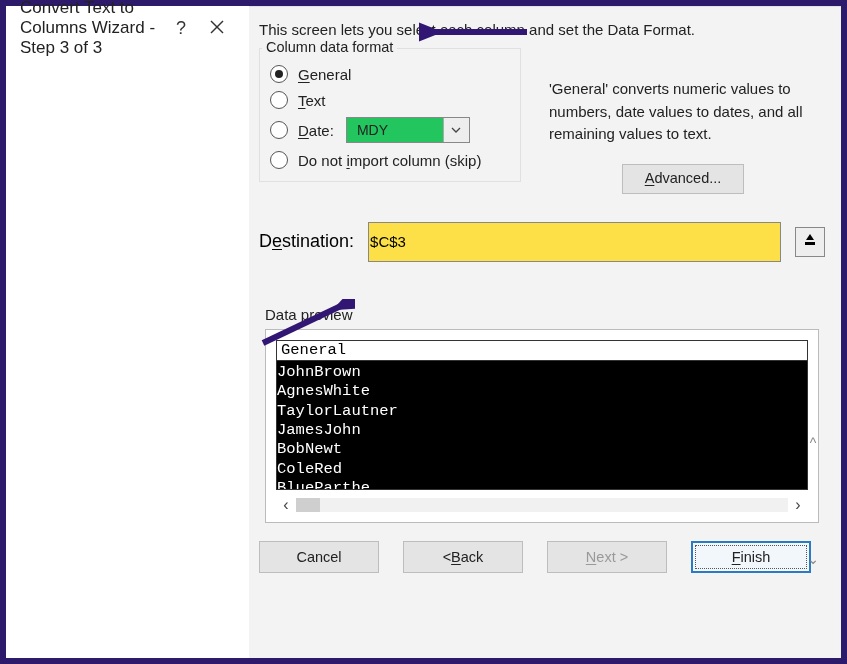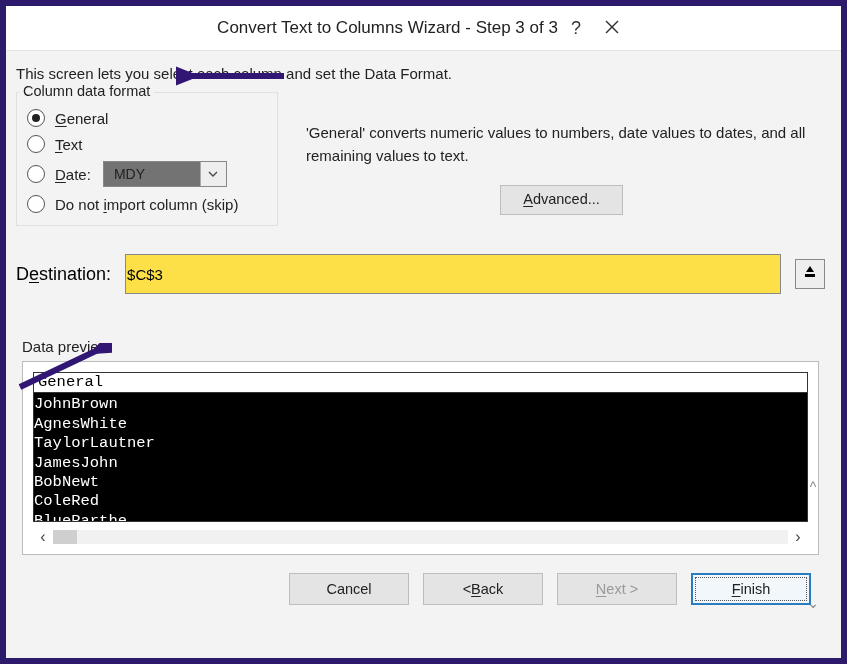--- a/index.html
+++ b/index.html
@@ -9,22 +9,21 @@
     background: #2e1a6b;
     padding: 6px;
     width: 847px;
     height: 664px;
   }
   .window {
     background: #fff;
     width: 100%;
     height: 100%;
     display: flex;
-    flex-direction: column;
-    align-items: center;
+    flex-direction: row;
   }
   .titlebar {
     display: flex;
     align-items: center;
     padding: 6px 14px 6px 14px;
     font-size: 17px;
     font-weight: 400;
     color: #222;
     height: 44px;
   }
@@ -87,21 +86,21 @@
     content: "";
     width: 8px; height: 8px;
     background: #222;
     border-radius: 50%;
   }
   .u { text-decoration: underline; text-decoration-thickness: 1px; text-underline-offset: 2px;}
   .date-select {
     display: inline-flex;
     align-items: center;
     border: 1px solid #888;
-    background: #737373;
+    background: #22c55e;
     height: 26px;
     margin-left: 2px;
   }
   .date-select .val { padding: 0 10px; font-size: 14px; width: 96px; }
   .date-select .chev {
     width: 26px; height: 24px;
     border-left: 1px solid #aaa;
     background: #eee;
     display: flex; align-items:center; justify-content:center;
   }
@@ -213,21 +212,21 @@
   }
   .scroll-h .track {
     flex: 1; height: 14px; background: #f1f1f1; position: relative;
   }
   .scroll-h .thumb {
     position: absolute; left: 0; top: 0; width: 24px; height: 14px; background: #cfcfcf;
   }
   .button-row {
     display: flex;
     justify-content: flex-end;
-    gap: 14px;
+    gap: 24px;
     padding: 18px 14px 0 0;
   }
   .button-row .btn { width: 120px; height: 32px; }
   .arrow-annot {
     position: absolute;
     pointer-events: none;
   }
 </style>
 </head>
 <body>

